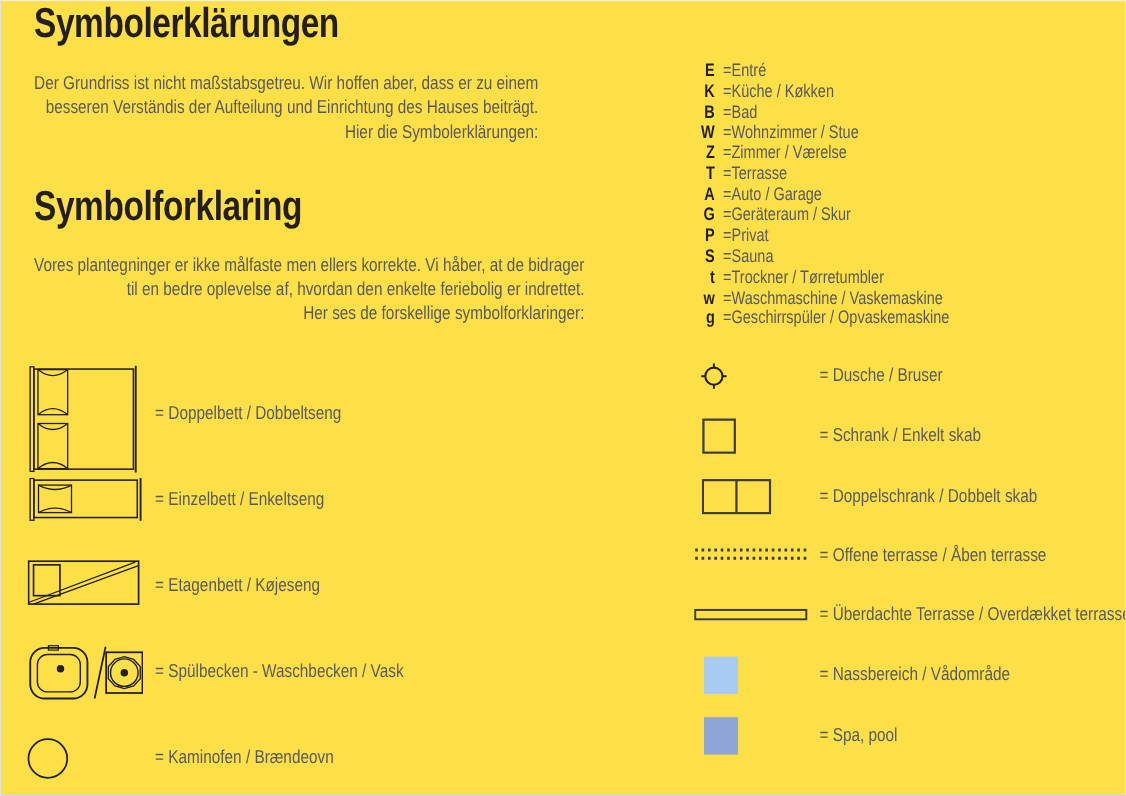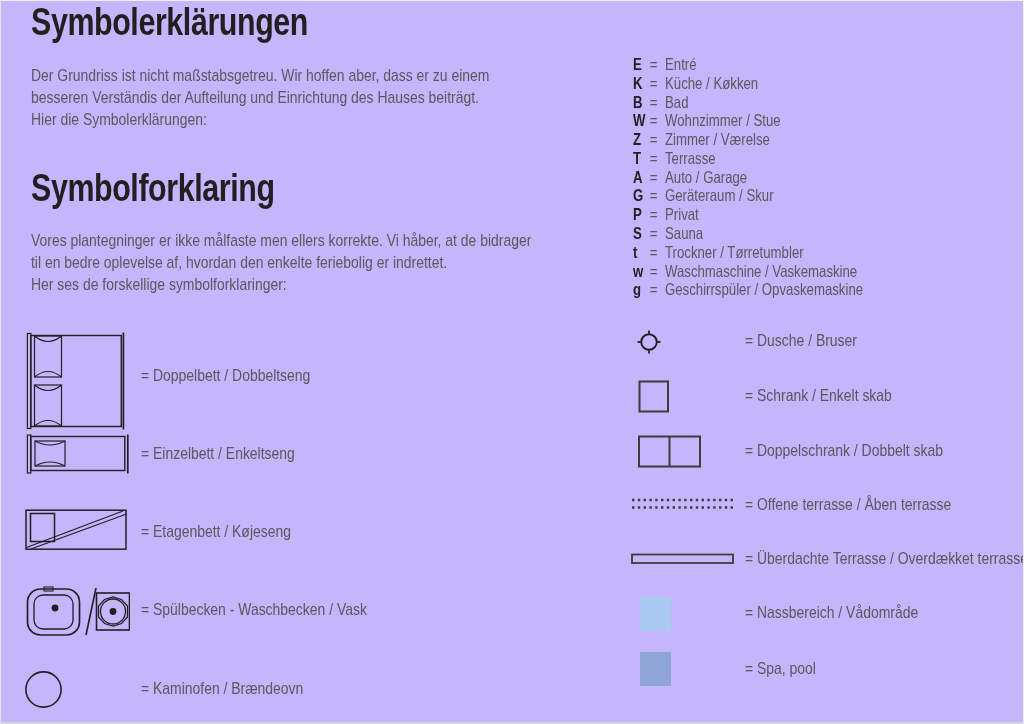--- a/index.html
+++ b/index.html
@@ -1,21 +1,22 @@
 <!DOCTYPE html>
 <html><head>
 <meta charset="utf-8">
 <style>
   html,body { margin:0; padding:0; background:#fff; }
   .page {
     position:relative; width:1024px; height:724px; box-sizing:border-box;
-    background:#c4b5fd; overflow:hidden;
+    background:#fde047; overflow:hidden;
     border-left:1px solid #e2e2e2; border-top:1px solid #efefef;
     border-right:1px solid #efefef; border-bottom:2px solid #d6d6d6;
     font-family:"Liberation Sans", sans-serif;
+    text-align:right;
   }
   .h-title {
     position:absolute; left:30px; margin:0; font-size:38px; line-height:44px;
     font-weight:700; color:#231f20; letter-spacing:-0.5px; white-space:nowrap;
     transform:scaleX(0.80); transform-origin:0 50%;
   }
   .para {
     position:absolute; left:30px; font-size:17px; line-height:22px; color:#58595b;
     white-space:nowrap; transform:scaleX(0.82); transform-origin:0 0;
   }

